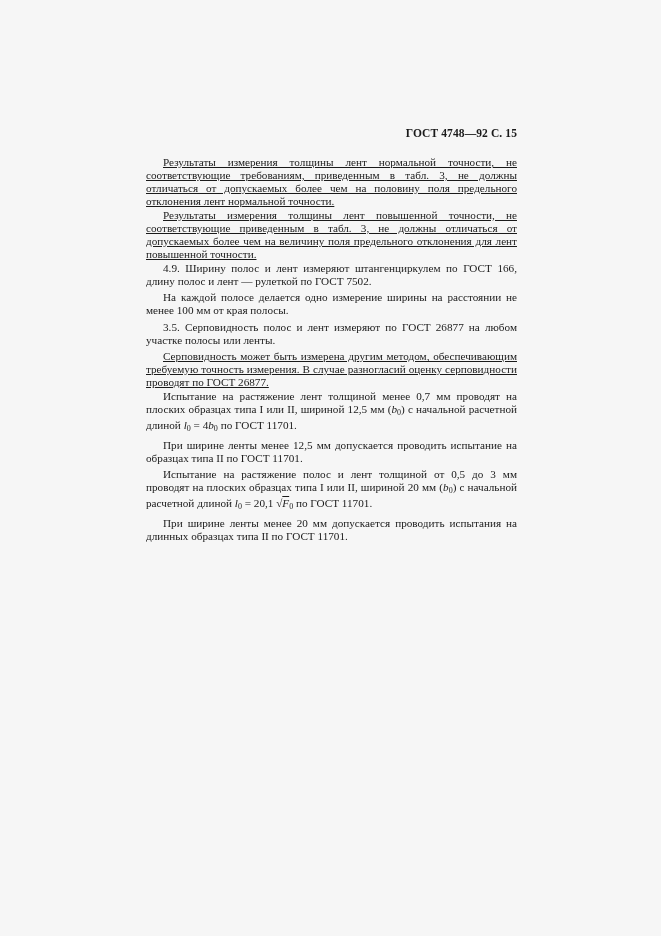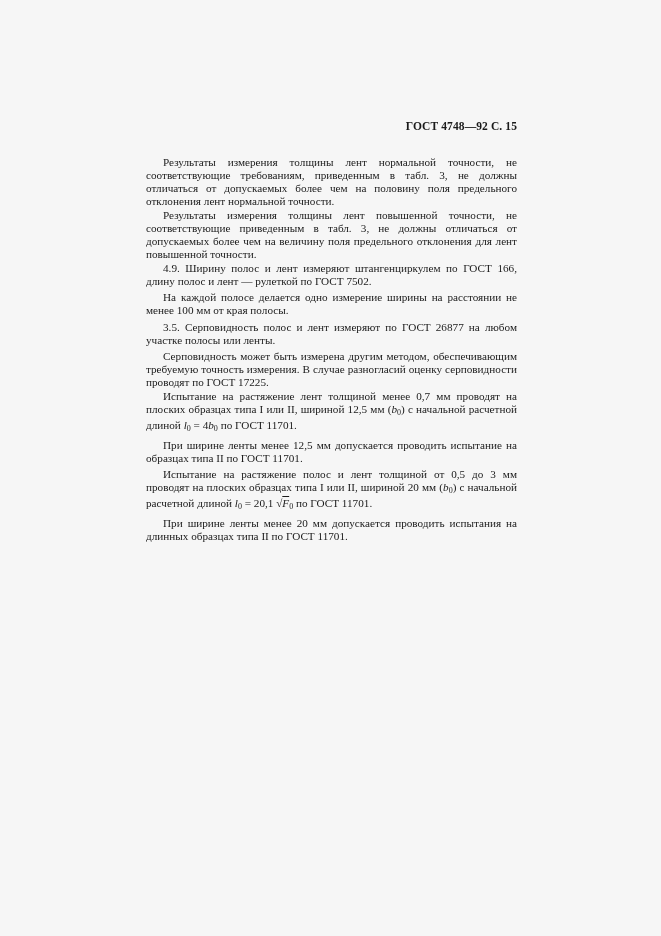--- a/index.html
+++ b/index.html
@@ -6,53 +6,53 @@
   body {
     width: 661px; height: 936px;
     background: #f6f6f6;
     position: relative;
     overflow: hidden;
     font-family: "Liberation Serif", "DejaVu Serif", serif;
     color: #1a1a1a;
   }
   .page-header {
     position: absolute;
-    top: 120px;
+    top: 127px;
     right: 144px;
     font-size: 11.5px;
     font-weight: bold;
     letter-spacing: 0.1px;
   }
   .body-text {
     position: absolute;
     top: 156px;
     left: 146px;
     width: 371px;
     font-size: 11.2px;
     line-height: 13.1px;
     text-align: justify;
   }
   .body-text p {
     margin: 0 0 3.4px 0;
     text-indent: 17px;
     hyphens: manual;
   }
-  .body-text p.tight { margin-bottom: 0.4px; }
+  .body-text p.tight { margin-bottom: 0.4px; text-decoration: underline; }
   .sub { font-size: 8px; vertical-align: -2px; }
   i { font-style: italic; }
 </style>
 </head>
 <body>
 
 <div class="page-header">ГОСТ 4748—92 С. 15</div>
 
 <div class="body-text">
   <p class="tight">Результаты измерения толщины лент нормальной точности, не соответствующие требованиям, приведенным в табл. 3, не должны отличаться от допускаемых более чем на половину поля предельного отклонения лент нормальной точности.</p>
   <p class="tight">Результаты измерения толщины лент повышенной точности, не соответствующие приведенным в табл. 3, не должны отличаться от допускаемых более чем на величину поля предельного отклонения для лент повышенной точности.</p>
   <p>4.9. Ширину полос и лент измеряют штангенциркулем по ГОСТ 166, длину полос и лент — рулеткой по ГОСТ 7502.</p>
   <p>На каждой полосе делается одно измерение ширины на расстоянии не менее 100 мм от края полосы.</p>
   <p>3.5. Серповидность полос и лент измеряют по ГОСТ 26877 на любом участке полосы или ленты.</p>
-  <p class="tight">Серповидность может быть измерена другим методом, обеспечивающим требуемую точность измерения. В случае разногласий оценку серповидности проводят по ГОСТ 17225.</p>
+  <p class="tight">Серповидность может быть измерена другим методом, обеспечивающим требуемую точность измерения. В случае разногласий оценку серповидности проводят по ГОСТ 26877.</p>
   <p><span>Испытание на растяжение лент толщиной менее 0,7 мм проводят на плоских образцах типа I или II, шириной 12,5 мм (</span><i>b</i><span class="sub">0</span><span>) с начальной расчетной длиной </span><i>l</i><span class="sub">0</span><span> = 4</span><i>b</i><span class="sub">0</span><span> по ГОСТ 11701.</span></p>
   <p>При ширине ленты менее 12,5 мм допускается проводить испытание на образцах типа II по ГОСТ 11701.</p>
   <p><span>Испытание на растяжение полос и лент толщиной от 0,5 до 3 мм проводят на плоских образцах типа I или II, шириной 20 мм (</span><i>b</i><span class="sub">0</span><span>) с начальной расчетной длиной </span><i>l</i><span class="sub">0</span><span> = 20,1 √</span><i style="text-decoration: overline;">F</i><span class="sub">0</span><span> по ГОСТ 11701.</span></p>
   <p>При ширине ленты менее 20 мм допускается проводить испытания на длинных образцах типа II по ГОСТ 11701.</p>
 </div>
 
 </body></html>

